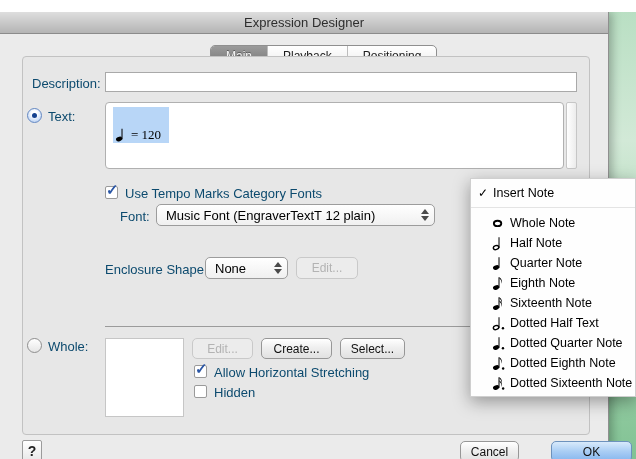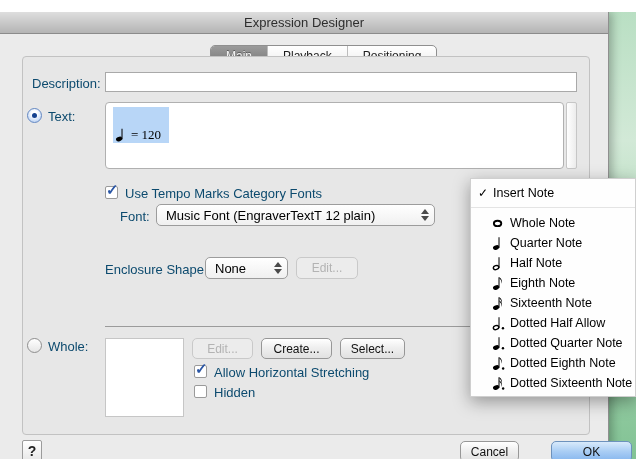--- a/index.html
+++ b/index.html
@@ -183,73 +183,73 @@
             <ellipse cx="6" cy="8.5" rx="4" ry="2.9" fill="none" stroke="#000" stroke-width="2"></ellipse>
           </svg>
       </span>
       <span class="mi-label">Whole Note</span>
     </div>
 
     <div class="menu-item">
       <span class="mi-check"></span>
       <span class="mi-icon">
         <svg class="note-svg" viewBox="0 0 14 16">
+            <ellipse cx="4.4" cy="12.9" rx="3" ry="2.1" fill="none" stroke="#000" stroke-width="1.5" transform="rotate(-18 4.4 12.9)"></ellipse>
+            <rect x="7" y="1.8" width="1.1" height="11.4"></rect>
+          </svg>
+      </span>
+      <span class="mi-label">Half Note</span>
+    </div>
+
+    <div class="menu-item">
+      <span class="mi-check"></span>
+      <span class="mi-icon">
+        <svg class="note-svg" viewBox="0 0 14 16">
             <ellipse cx="4.4" cy="12.9" rx="3.4" ry="2.4" transform="rotate(-18 4.4 12.9)"></ellipse>
             <rect x="7" y="1.8" width="1.1" height="11.4"></rect>
           </svg>
       </span>
       <span class="mi-label">Quarter Note</span>
     </div>
 
     <div class="menu-item">
       <span class="mi-check"></span>
       <span class="mi-icon">
         <svg class="note-svg" viewBox="0 0 14 16">
+            <ellipse cx="4.4" cy="12.9" rx="3.4" ry="2.4" transform="rotate(-18 4.4 12.9)"></ellipse>
+            <rect x="7" y="1.8" width="1.1" height="11.4"></rect>
+            <path d="M8.1 1.8 c2.7 1.9 3.1 4.4 1.6 7 c0.7 -2.7 0 -4.3 -1.6 -5.3 z"></path>
+          </svg>
+      </span>
+      <span class="mi-label">Eighth Note</span>
+    </div>
+
+    <div class="menu-item">
+      <span class="mi-check"></span>
+      <span class="mi-icon">
+        <svg class="note-svg" viewBox="0 0 14 16">
+            <ellipse cx="4.4" cy="12.9" rx="3.4" ry="2.4" transform="rotate(-18 4.4 12.9)"></ellipse>
+            <rect x="7" y="1.8" width="1.1" height="11.4"></rect>
+            <path d="M8.1 1.8 c2.7 1.9 3.1 4.4 1.6 7 c0.7 -2.7 0 -4.3 -1.6 -5.3 z"></path>
+            <path d="M8.1 5.2 c2.7 1.9 3.1 4.4 1.6 7 c0.7 -2.7 0 -4.3 -1.6 -5.3 z"></path>
+          </svg>
+      </span>
+      <span class="mi-label">Sixteenth Note</span>
+    </div>
+
+    <div class="menu-item">
+      <span class="mi-check"></span>
+      <span class="mi-icon">
+        <svg class="note-svg" viewBox="0 0 14 16">
             <ellipse cx="4.4" cy="12.9" rx="3" ry="2.1" fill="none" stroke="#000" stroke-width="1.5" transform="rotate(-18 4.4 12.9)"></ellipse>
             <rect x="7" y="1.8" width="1.1" height="11.4"></rect>
-          </svg>
-      </span>
-      <span class="mi-label">Half Note</span>
-    </div>
-
-    <div class="menu-item">
-      <span class="mi-check"></span>
-      <span class="mi-icon">
-        <svg class="note-svg" viewBox="0 0 14 16">
-            <ellipse cx="4.4" cy="12.9" rx="3.4" ry="2.4" transform="rotate(-18 4.4 12.9)"></ellipse>
-            <rect x="7" y="1.8" width="1.1" height="11.4"></rect>
-            <path d="M8.1 1.8 c2.7 1.9 3.1 4.4 1.6 7 c0.7 -2.7 0 -4.3 -1.6 -5.3 z"></path>
-          </svg>
-      </span>
-      <span class="mi-label">Eighth Note</span>
-    </div>
-
-    <div class="menu-item">
-      <span class="mi-check"></span>
-      <span class="mi-icon">
-        <svg class="note-svg" viewBox="0 0 14 16">
-            <ellipse cx="4.4" cy="12.9" rx="3.4" ry="2.4" transform="rotate(-18 4.4 12.9)"></ellipse>
-            <rect x="7" y="1.8" width="1.1" height="11.4"></rect>
-            <path d="M8.1 1.8 c2.7 1.9 3.1 4.4 1.6 7 c0.7 -2.7 0 -4.3 -1.6 -5.3 z"></path>
-            <path d="M8.1 5.2 c2.7 1.9 3.1 4.4 1.6 7 c0.7 -2.7 0 -4.3 -1.6 -5.3 z"></path>
-          </svg>
-      </span>
-      <span class="mi-label">Sixteenth Note</span>
-    </div>
-
-    <div class="menu-item">
-      <span class="mi-check"></span>
-      <span class="mi-icon">
-        <svg class="note-svg" viewBox="0 0 14 16">
-            <ellipse cx="4.4" cy="12.9" rx="3" ry="2.1" fill="none" stroke="#000" stroke-width="1.5" transform="rotate(-18 4.4 12.9)"></ellipse>
-            <rect x="7" y="1.8" width="1.1" height="11.4"></rect>
             <circle cx="11.8" cy="13.6" r="1.3"></circle>
           </svg>
       </span>
-      <span class="mi-label">Dotted Half Allow</span>
+      <span class="mi-label">Dotted Half Text</span>
     </div>
 
     <div class="menu-item">
       <span class="mi-check"></span>
       <span class="mi-icon">
         <svg class="note-svg" viewBox="0 0 14 16">
             <ellipse cx="4.4" cy="12.9" rx="3.4" ry="2.4" transform="rotate(-18 4.4 12.9)"></ellipse>
             <rect x="7" y="1.8" width="1.1" height="11.4"></rect>
             <circle cx="11.8" cy="13.6" r="1.3"></circle>
           </svg>

